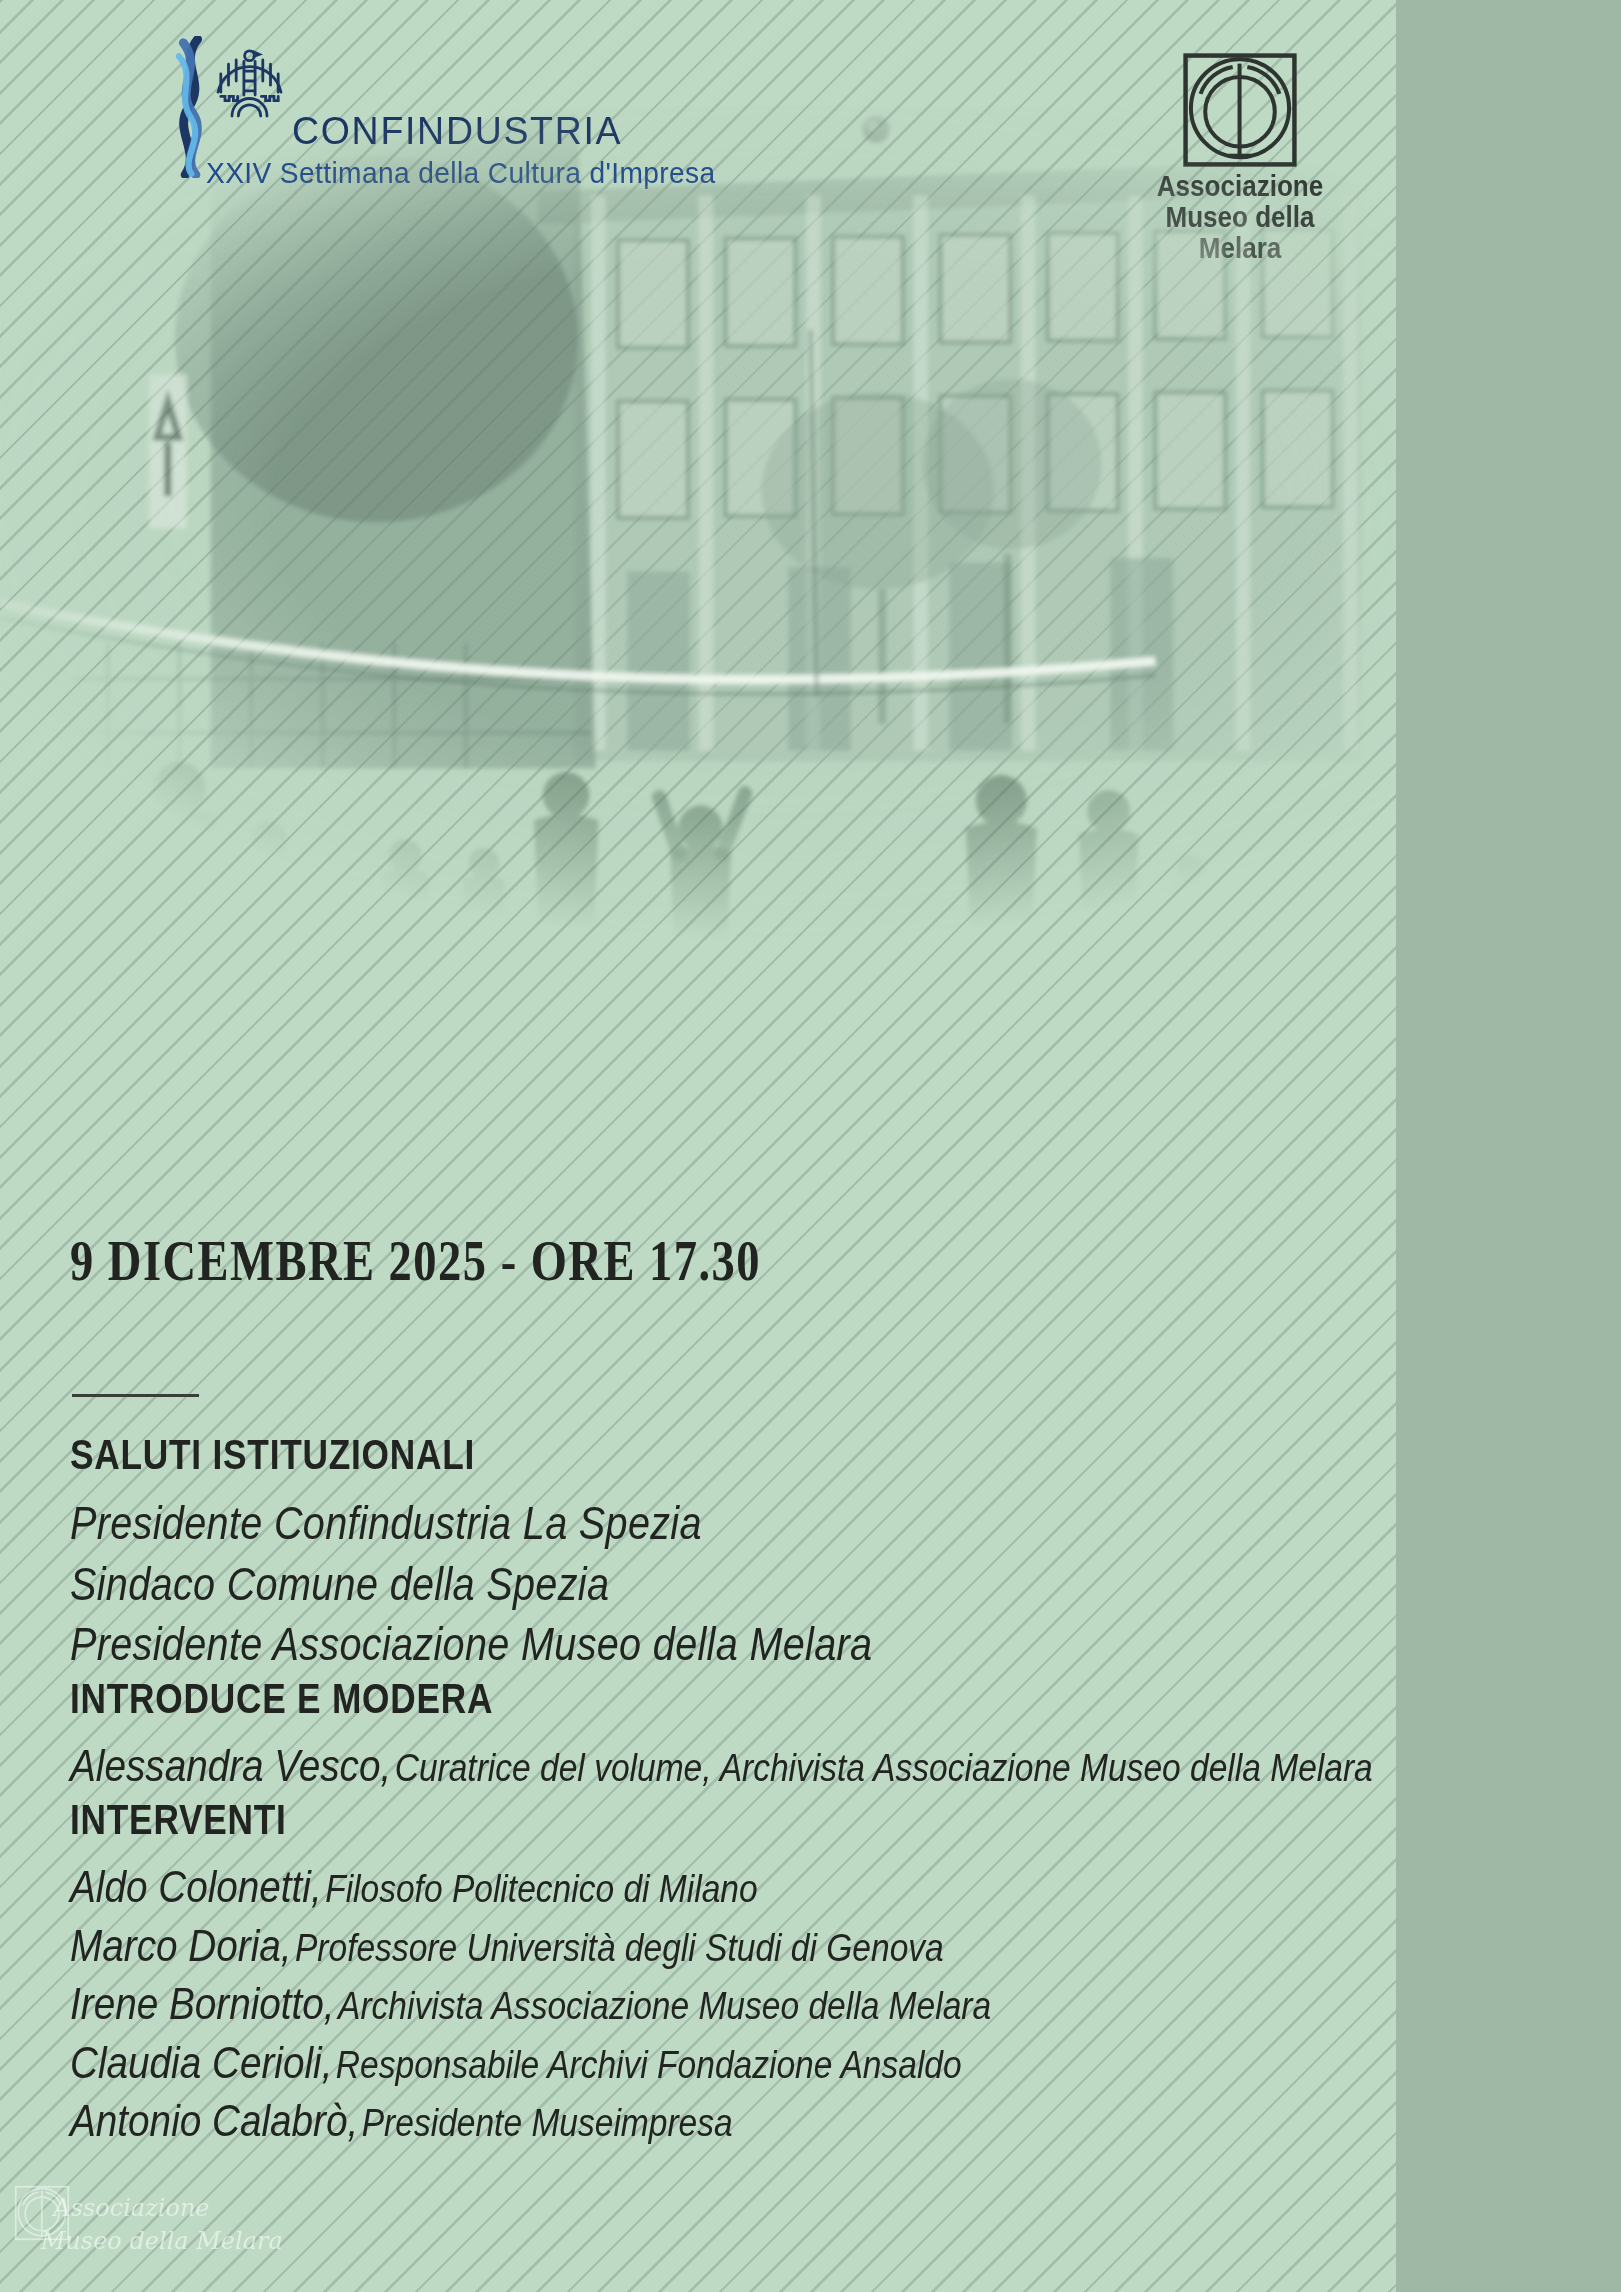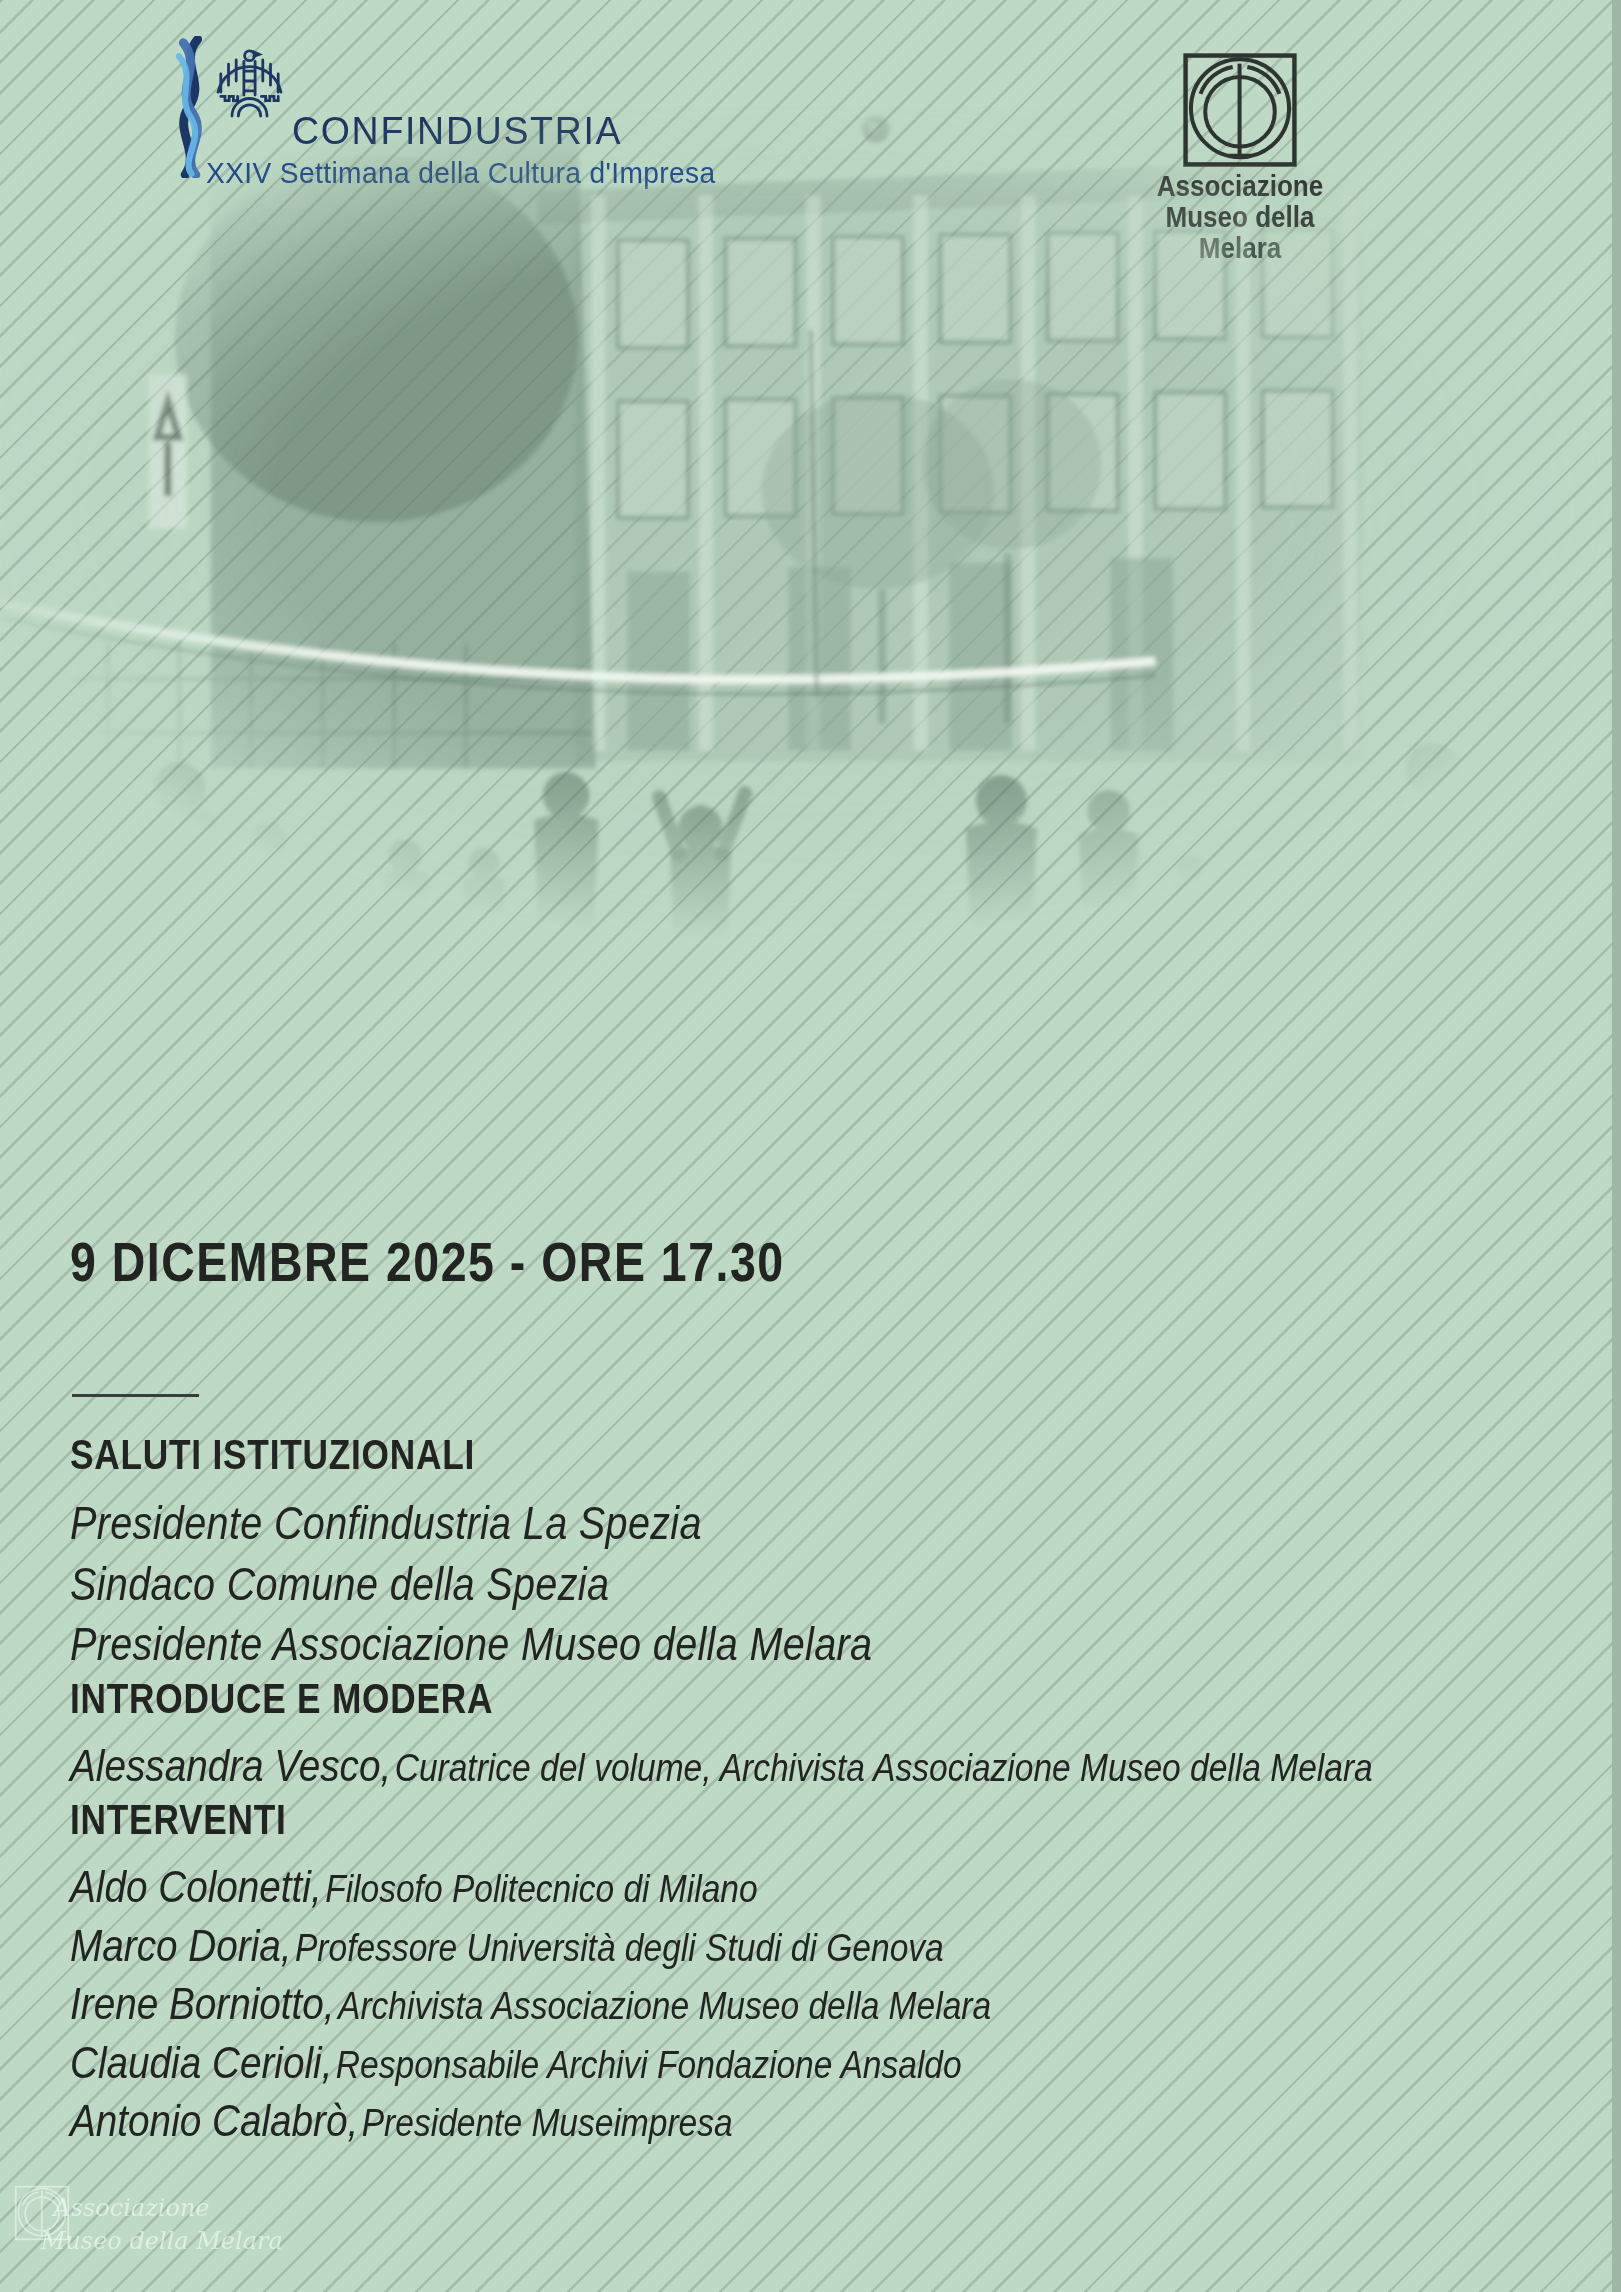--- a/index.html
+++ b/index.html
@@ -1,17 +1,17 @@
 <!DOCTYPE html>
 <html style="font-size:14.3px"><head>
 <meta charset="utf-8">
 <style>
   html,body{margin:0;padding:0;background:#9fb8a6;}
   #poster{
-    position:relative;width:1612px;height:2293px;overflow:hidden;
+    position:relative;width:1396px;height:2293px;overflow:hidden;
     background-color:#bed9c4;
     background-image:repeating-linear-gradient(135deg,
       rgba(110,135,118,.33) 0px, rgba(110,135,118,.33) 2.7px,
       rgba(0,0,0,0) 2.7px, rgba(0,0,0,0) 21.5px);
     font-family:"Liberation Sans", sans-serif;color:#212420;
   }
   .sx{transform-origin:left center;display:inline-block;white-space:nowrap;}
 
   
   .conf{position:absolute;left:170px;top:32px;width:627px;height:179px;}
@@ -32,21 +32,21 @@
   .photo svg{display:block;}
 
   
   .titleblock{position:absolute;left:70px;top:1019px;}
   .title-main{margin:0;font-weight:400;font-size:122px;line-height:1.02;letter-spacing:7.2px;
               color:#212420;transform:scaleX(.83);transform-origin:left top;white-space:nowrap;}
   .title-sub{margin:5.4px 0 0 1.8px;font-weight:400;font-size:53px;letter-spacing:1.8px;color:#2b2e2a;
              transform:scaleX(.76);transform-origin:left top;white-space:nowrap;}
 
   
-  .eventblock{position:absolute;left:70px;top:1229px;}
+  .eventblock{position:absolute;left:70px;top:1229px;font-family:Liberation Serif, serif;}
   .ev-date{font-weight:700;font-size:56px;letter-spacing:1.8px;transform:scaleX(.83);}
   .ev-venueline{margin-top:10.7px;}
   .ev-venueline .sx{transform:scaleX(.78);}
   .ev-venue{font-size:45px;letter-spacing:0.9px;}
   .ev-sep{font-size:41px;}
   .ev-addr{font-size:37px;letter-spacing:0.9px;}
 
   
   .content{position:absolute;left:70px;top:1394px;width:1514px;}
   .rule{width:127px;height:2.7px;background:#3a3d39;margin:0 0 34px 1.8px;}

